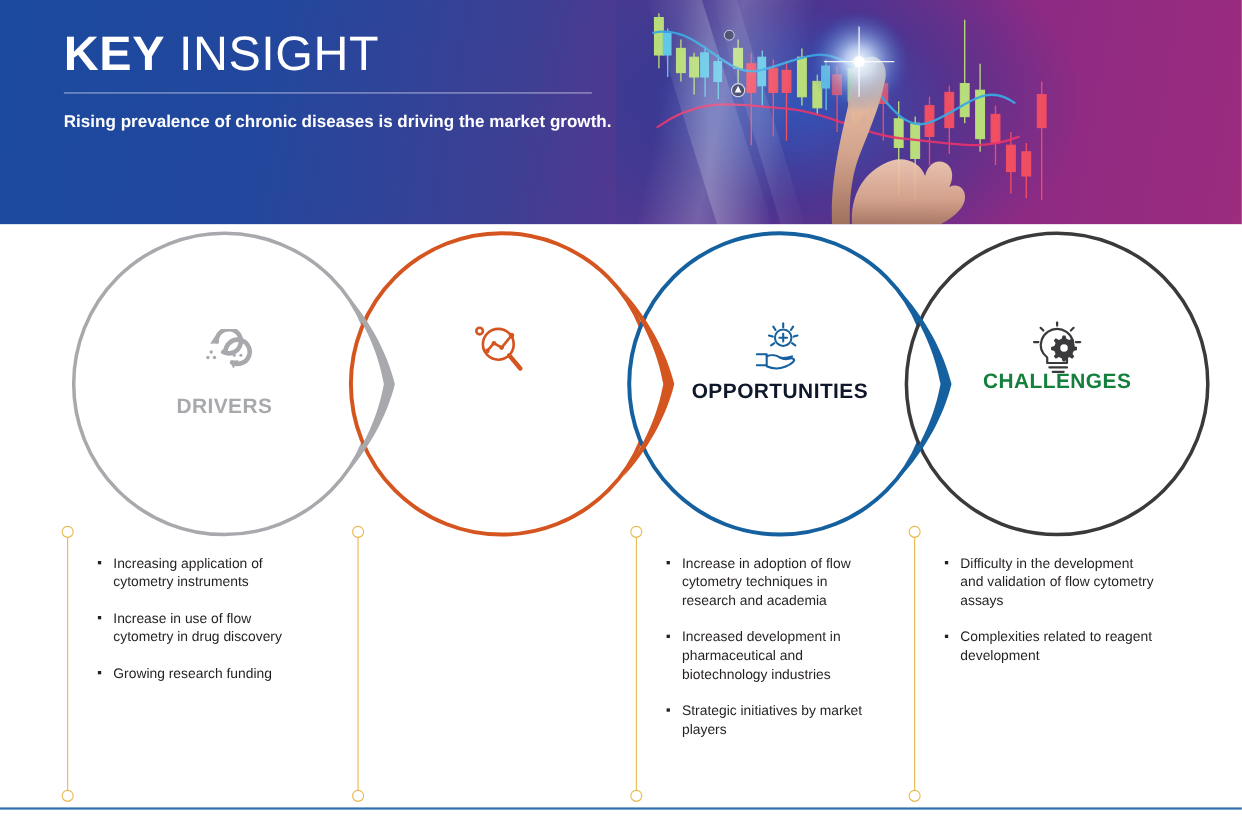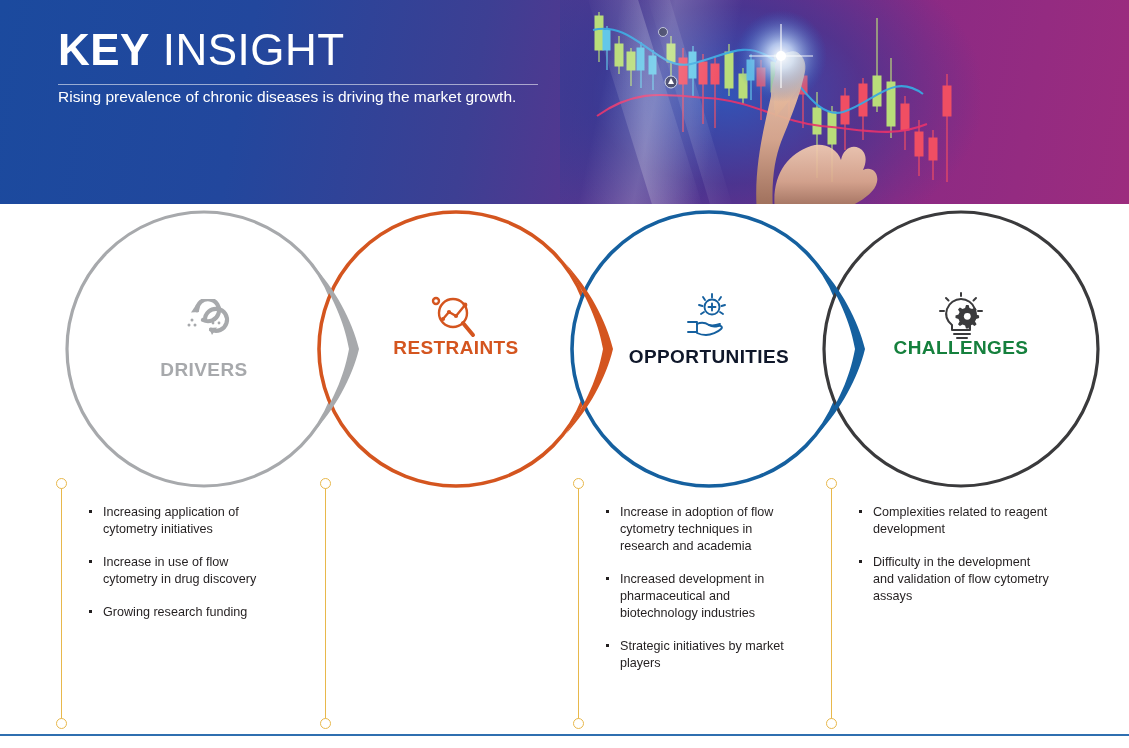--- a/index.html
+++ b/index.html
@@ -34,22 +34,22 @@
     font-size:44px;letter-spacing:.5px;color:#ffffff;line-height:1;
     white-space:nowrap;
   }
   .hdr-title .b{font-weight:700;}
   .hdr-title .l{font-weight:300;}
   .hdr-rule{
     position:absolute;left:58px;top:84px;width:480px;height:1px;
     background:rgba(255,255,255,.55);
   }
   .hdr-sub{
-    position:absolute;left:58px;top:88px;
-    font-size:15.5px;color:#ffffff;font-weight:400;white-space:nowrap;
+    position:absolute;left:58px;top:102px;
+    font-size:15.5px;color:#ffffff;font-weight:700;white-space:nowrap;
   }
 
   
   .stage{position:absolute;left:0;top:204px;width:1129px;height:544px;background:#ffffff;}
 
   .circles{position:absolute;left:0;top:0;width:1129px;height:290px;}
 
   .pillar-label{
     position:absolute;text-align:center;
     font-size:19px;font-weight:700;letter-spacing:.4px;
@@ -289,21 +289,20 @@
     </g>
     <g fill="#3a3a3c">
       <path d="M30,13 l2.6,0 .9,3 2.6,1.1 2.6,-1.6 1.9,1.9 -1.6,2.6 1.1,2.6 3,.9 0,2.6 -3,.9 -1.1,2.6 1.6,2.6
                -1.9,1.9 -2.6,-1.6 -2.6,1.1 -.9,3 -2.6,0 -.9,-3 -2.6,-1.1 -2.6,1.6 -1.9,-1.9 1.6,-2.6 -1.1,-2.6
                -3,-.9 0,-2.6 3,-.9 1.1,-2.6 -1.6,-2.6 1.9,-1.9 2.6,1.6 2.6,-1.1 Z"></path>
     </g>
     <circle cx="31.3" cy="24.3" r="3.4" fill="#ffffff"></circle>
   </svg>
 
   <div class="pillar-label" style="left:124px;top:133px;width:160px;color:#a7a9ac;margin-top:22px;">DRIVERS</div>
-  <div class="pillar-label" style="left:366px;top:133px;width:180px;color:#d4551f;">RESTRAINTS</div>
   <div class="pillar-label" style="left:599px;top:142px;width:220px;color:#0f172a;">OPPORTUNITIES</div>
   <div class="pillar-label" style="left:871px;top:133px;width:180px;color:#15803d;">CHALLENGES</div>
 
   <div class="conn" style="left:61px;top:280px;height:238px;"></div>
   <div class="conn-dot" style="left:56px;top:274px;"></div>
   <div class="conn-dot" style="left:56px;top:514px;"></div>
 
   <div class="conn" style="left:325px;top:280px;height:238px;"></div>
   <div class="conn-dot" style="left:320px;top:274px;"></div>
   <div class="conn-dot" style="left:320px;top:514px;"></div>
@@ -311,36 +310,36 @@
   <div class="conn" style="left:578px;top:280px;height:238px;"></div>
   <div class="conn-dot" style="left:573px;top:274px;"></div>
   <div class="conn-dot" style="left:573px;top:514px;"></div>
 
   <div class="conn" style="left:831px;top:280px;height:238px;"></div>
   <div class="conn-dot" style="left:826px;top:274px;"></div>
   <div class="conn-dot" style="left:826px;top:514px;"></div>
 
   <div class="bullets" style="left:86px;top:300px;width:190px;">
     <ul>
-      <li>Increasing application of cytometry initiatives</li>
+      <li>Increasing application of cytometry instruments</li>
       <li>Increase in use of flow cytometry in drug discovery</li>
       <li>Growing research funding</li>
     </ul>
   </div>
 
 
   <div class="bullets" style="left:603px;top:300px;width:196px;">
     <ul>
       <li>Increase in adoption of flow cytometry techniques in research and academia</li>
       <li>Increased development in pharmaceutical and biotechnology industries</li>
       <li>Strategic initiatives by market players</li>
     </ul>
   </div>
 
   <div class="bullets" style="left:856px;top:300px;width:196px;">
     <ul>
+      <li>Difficulty in the development and validation of flow cytometry assays</li>
       <li>Complexities related to reagent development</li>
-      <li>Difficulty in the development and validation of flow cytometry assays</li>
     </ul>
   </div>
 
   <div class="bottom-rule"></div>
 </div>
 
 </body></html>

